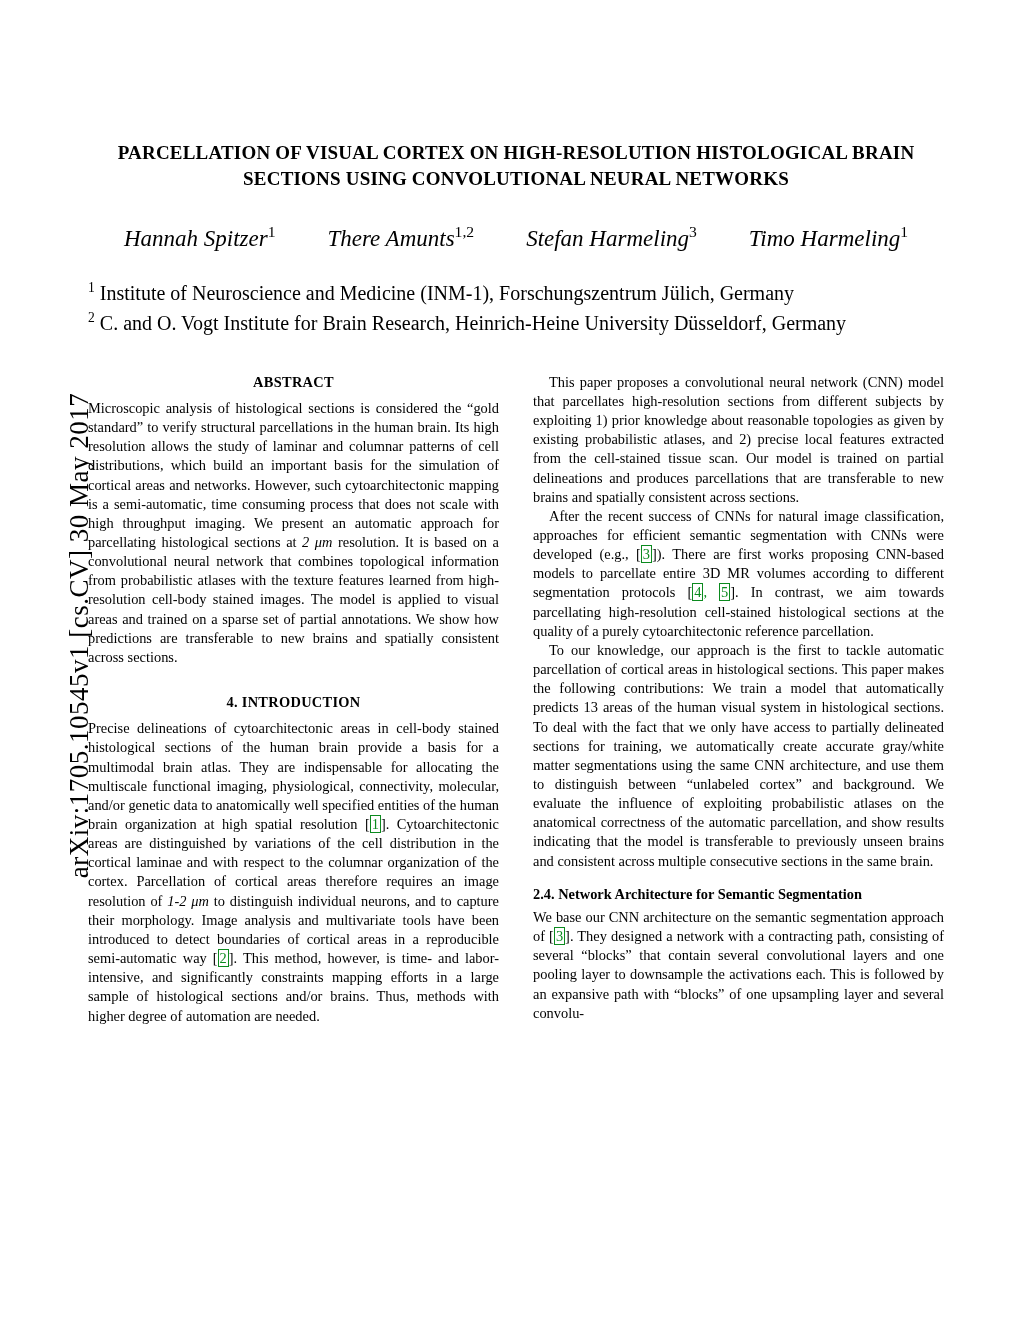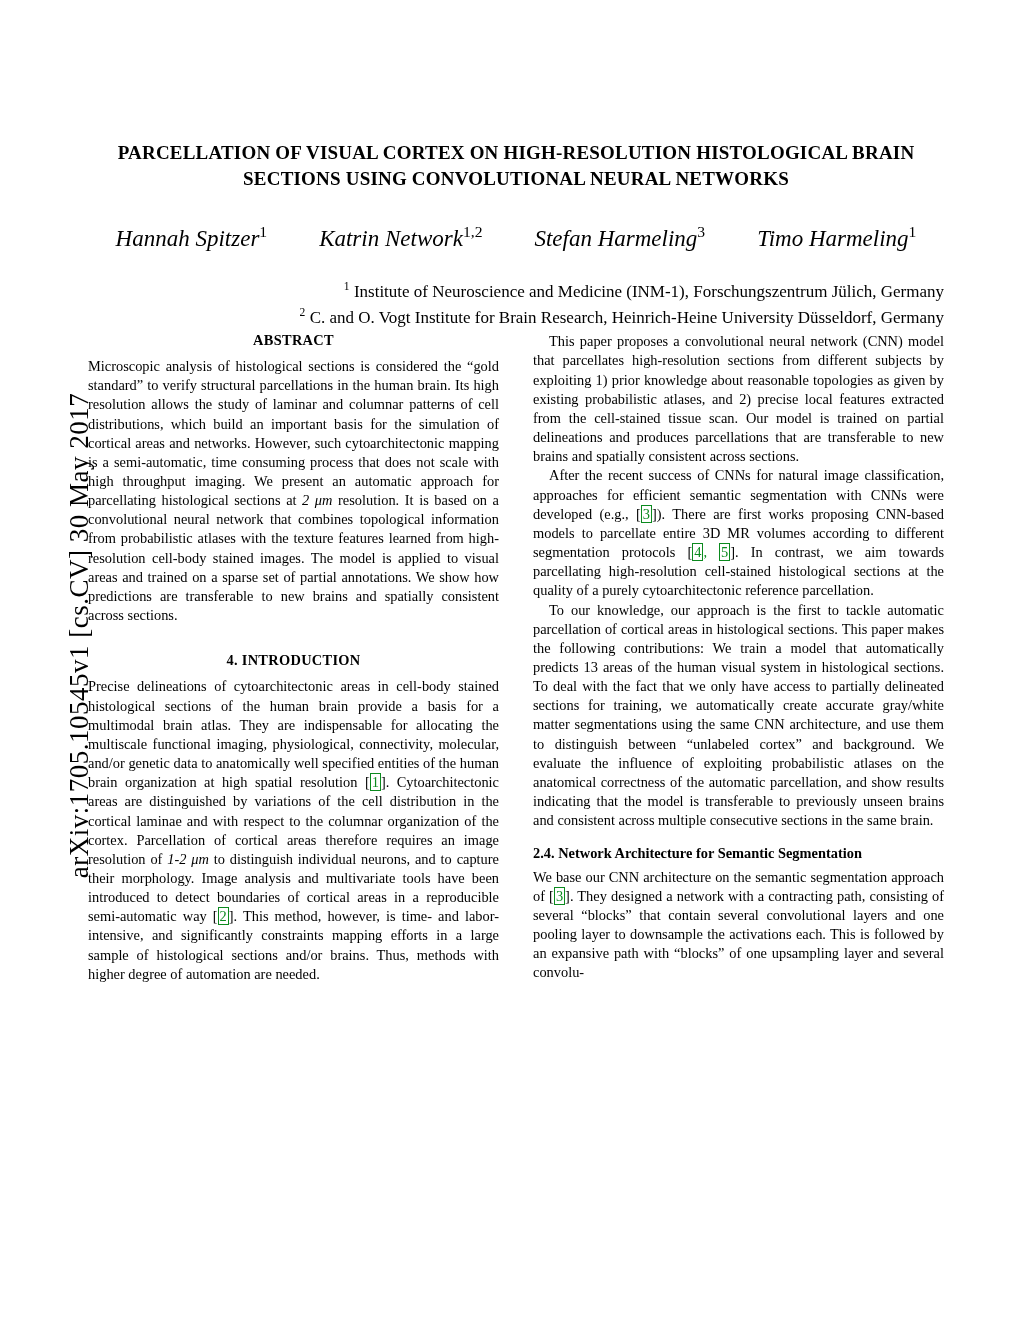--- a/index.html
+++ b/index.html
@@ -56,31 +56,31 @@
     font-size: 23px;
   }
   #authors .author {
     padding: 0 26px;
     white-space: nowrap;
   }
   sup { font-size: 0.68em; vertical-align: super; font-style: normal; }
 
   #affiliations {
     margin-top: 26px;
-    text-align: right;
-    font-size: 17px;
+    text-align: left;
+    font-size: 20px;
     line-height: 1.52;
   }
   #affiliations .aff { white-space: nowrap; }
   #affiliations sup { font-size: 0.68em; }
 
   #columns {
+    margin-top: 34px;
     display: flex;
     gap: 34px;
-    align-items: center;
   }
   .col {
     width: 411px;
     font-size: 14.4px;
     line-height: 1.33;
     text-align: justify;
     hyphens: auto;
   }
 
   .sec-head {
@@ -120,21 +120,21 @@
 <body>
 
 <div id="arxiv-stamp">arXiv:1705.10545v1  [cs.CV]  30 May 2017</div>
 
 <div id="page">
 
   <div id="title">PARCELLATION OF VISUAL CORTEX ON HIGH-RESOLUTION HISTOLOGICAL BRAIN SECTIONS USING CONVOLUTIONAL NEURAL NETWORKS</div>
 
   <div id="authors">
     <span class="author"><span>Hannah Spitzer</span><sup>1</sup></span>
-    <span class="author"><span>Katrin Network</span><sup>1,2</sup></span>
+    <span class="author"><span>There Amunts</span><sup>1,2</sup></span>
     <span class="author"><span>Stefan Harmeling</span><sup>3</sup></span>
     <span class="author"><span>Timo Harmeling</span><sup>1</sup></span>
   </div>
 
   <div id="affiliations">
     <div class="aff"><sup>1</sup> <span>Institute of Neuroscience and Medicine (INM-1), Forschungszentrum Jülich, Germany</span></div>
     <div class="aff"><sup>2</sup> <span>C. and O. Vogt Institute for Brain Research, Heinrich-Heine University Düsseldorf, Germany</span></div>
   </div>
 
   <div id="columns">

